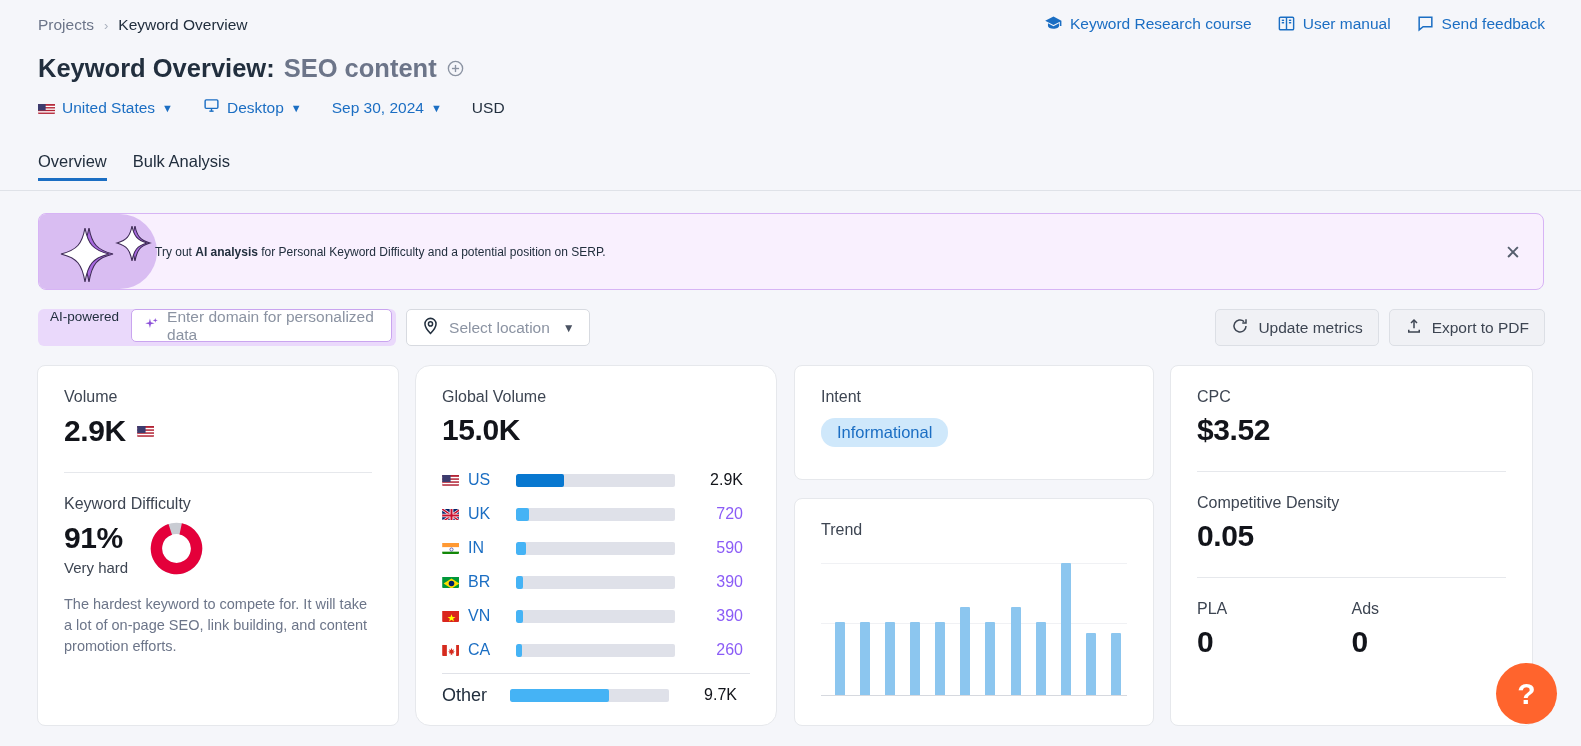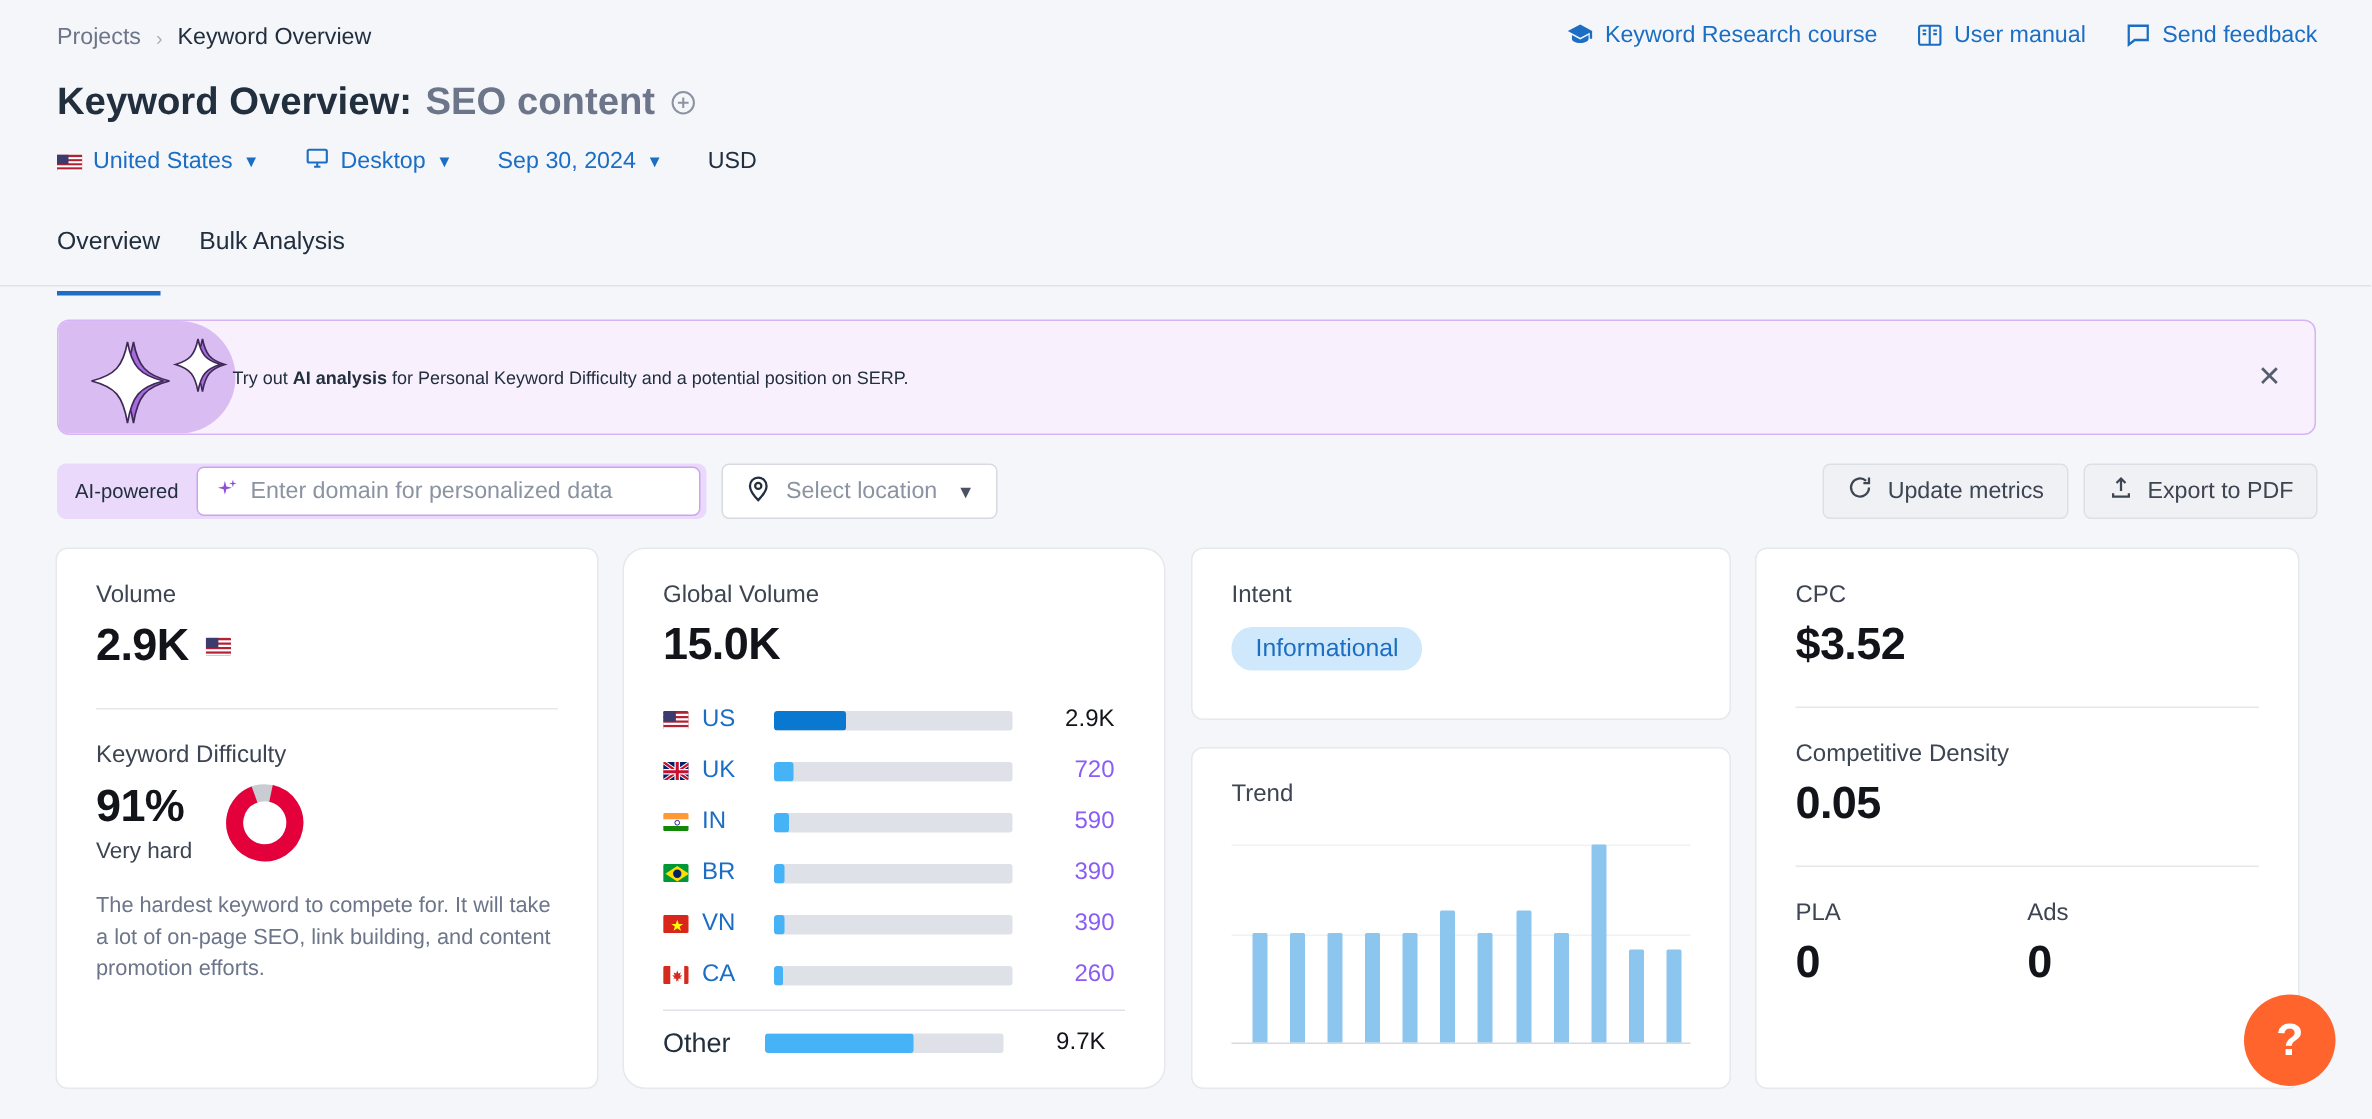--- a/index.html
+++ b/index.html
@@ -57,21 +57,21 @@
   }
   .caret { font-size: 11px; color: #1b6ec3; }
   .usd { color: #222f3e; }
 
   
   .tabs {
     position: absolute; left: 38px; top: 152px;
     display: flex; align-items: flex-end; gap: 26px;
     font-size: 16.5px;
   }
-  .tab { padding-bottom: 26px; color: #222f3e; position: relative; }
+  .tab { padding-bottom: 10px; color: #222f3e; position: relative; }
   .tab.active::after {
     content: ""; position: absolute; left: 0; right: 0; bottom: 0;
     height: 3px; background: #1b6ec3;
   }
   .tabrule {
     position: absolute; left: 0; right: 0; top: 190px;
     height: 1px; background: #dfe2e8;
   }
 
   
@@ -93,29 +93,29 @@
   }
   .banner-text b { font-weight: bold; }
   .banner-close {
     position: absolute; right: 22px; top: 50%; transform: translateY(-50%);
     color: #555e6d; font-size: 19px; line-height: 1;
   }
 
   
   .toolbar { position: absolute; left: 38px; top: 309px; display: flex; align-items: center; gap: 10px; }
   .ai-group {
-    display: flex; align-items: center;
+    display: flex; 
     background: #ead9fb; border-radius: 6px; height: 37px;
     padding-right: 2px;
   }
   .ai-badge { font-size: 13.5px; color: #222f3e; padding: 0 12px; white-space: nowrap; }
   .ai-input {
     display: flex; align-items: center; gap: 8px;
     background: #fff; border: 1px solid #c9a5ef; border-radius: 5px;
-    height: 33px; width: 336px; padding: 4px 12px; margin-right: 2px;
+    height: 33px; width: 261px; padding: 4px 12px; margin-right: 2px;
   }
   .ai-input .ph { color: #8b93a2; font-size: 15.5px; }
   .loc-btn {
     display: flex; align-items: center; gap: 9px;
     background: #fff; border: 1px solid #d7dae0; border-radius: 5px;
     height: 37px; padding: 0 14px; color: #8b93a2; font-size: 15.5px;
   }
   .loc-btn .caret2 { color: #4b5362; font-size: 12px; margin-left: 4px; }
 
   .toolbar-right { position: absolute; right: 36px; top: 309px; display: flex; gap: 10px; }

